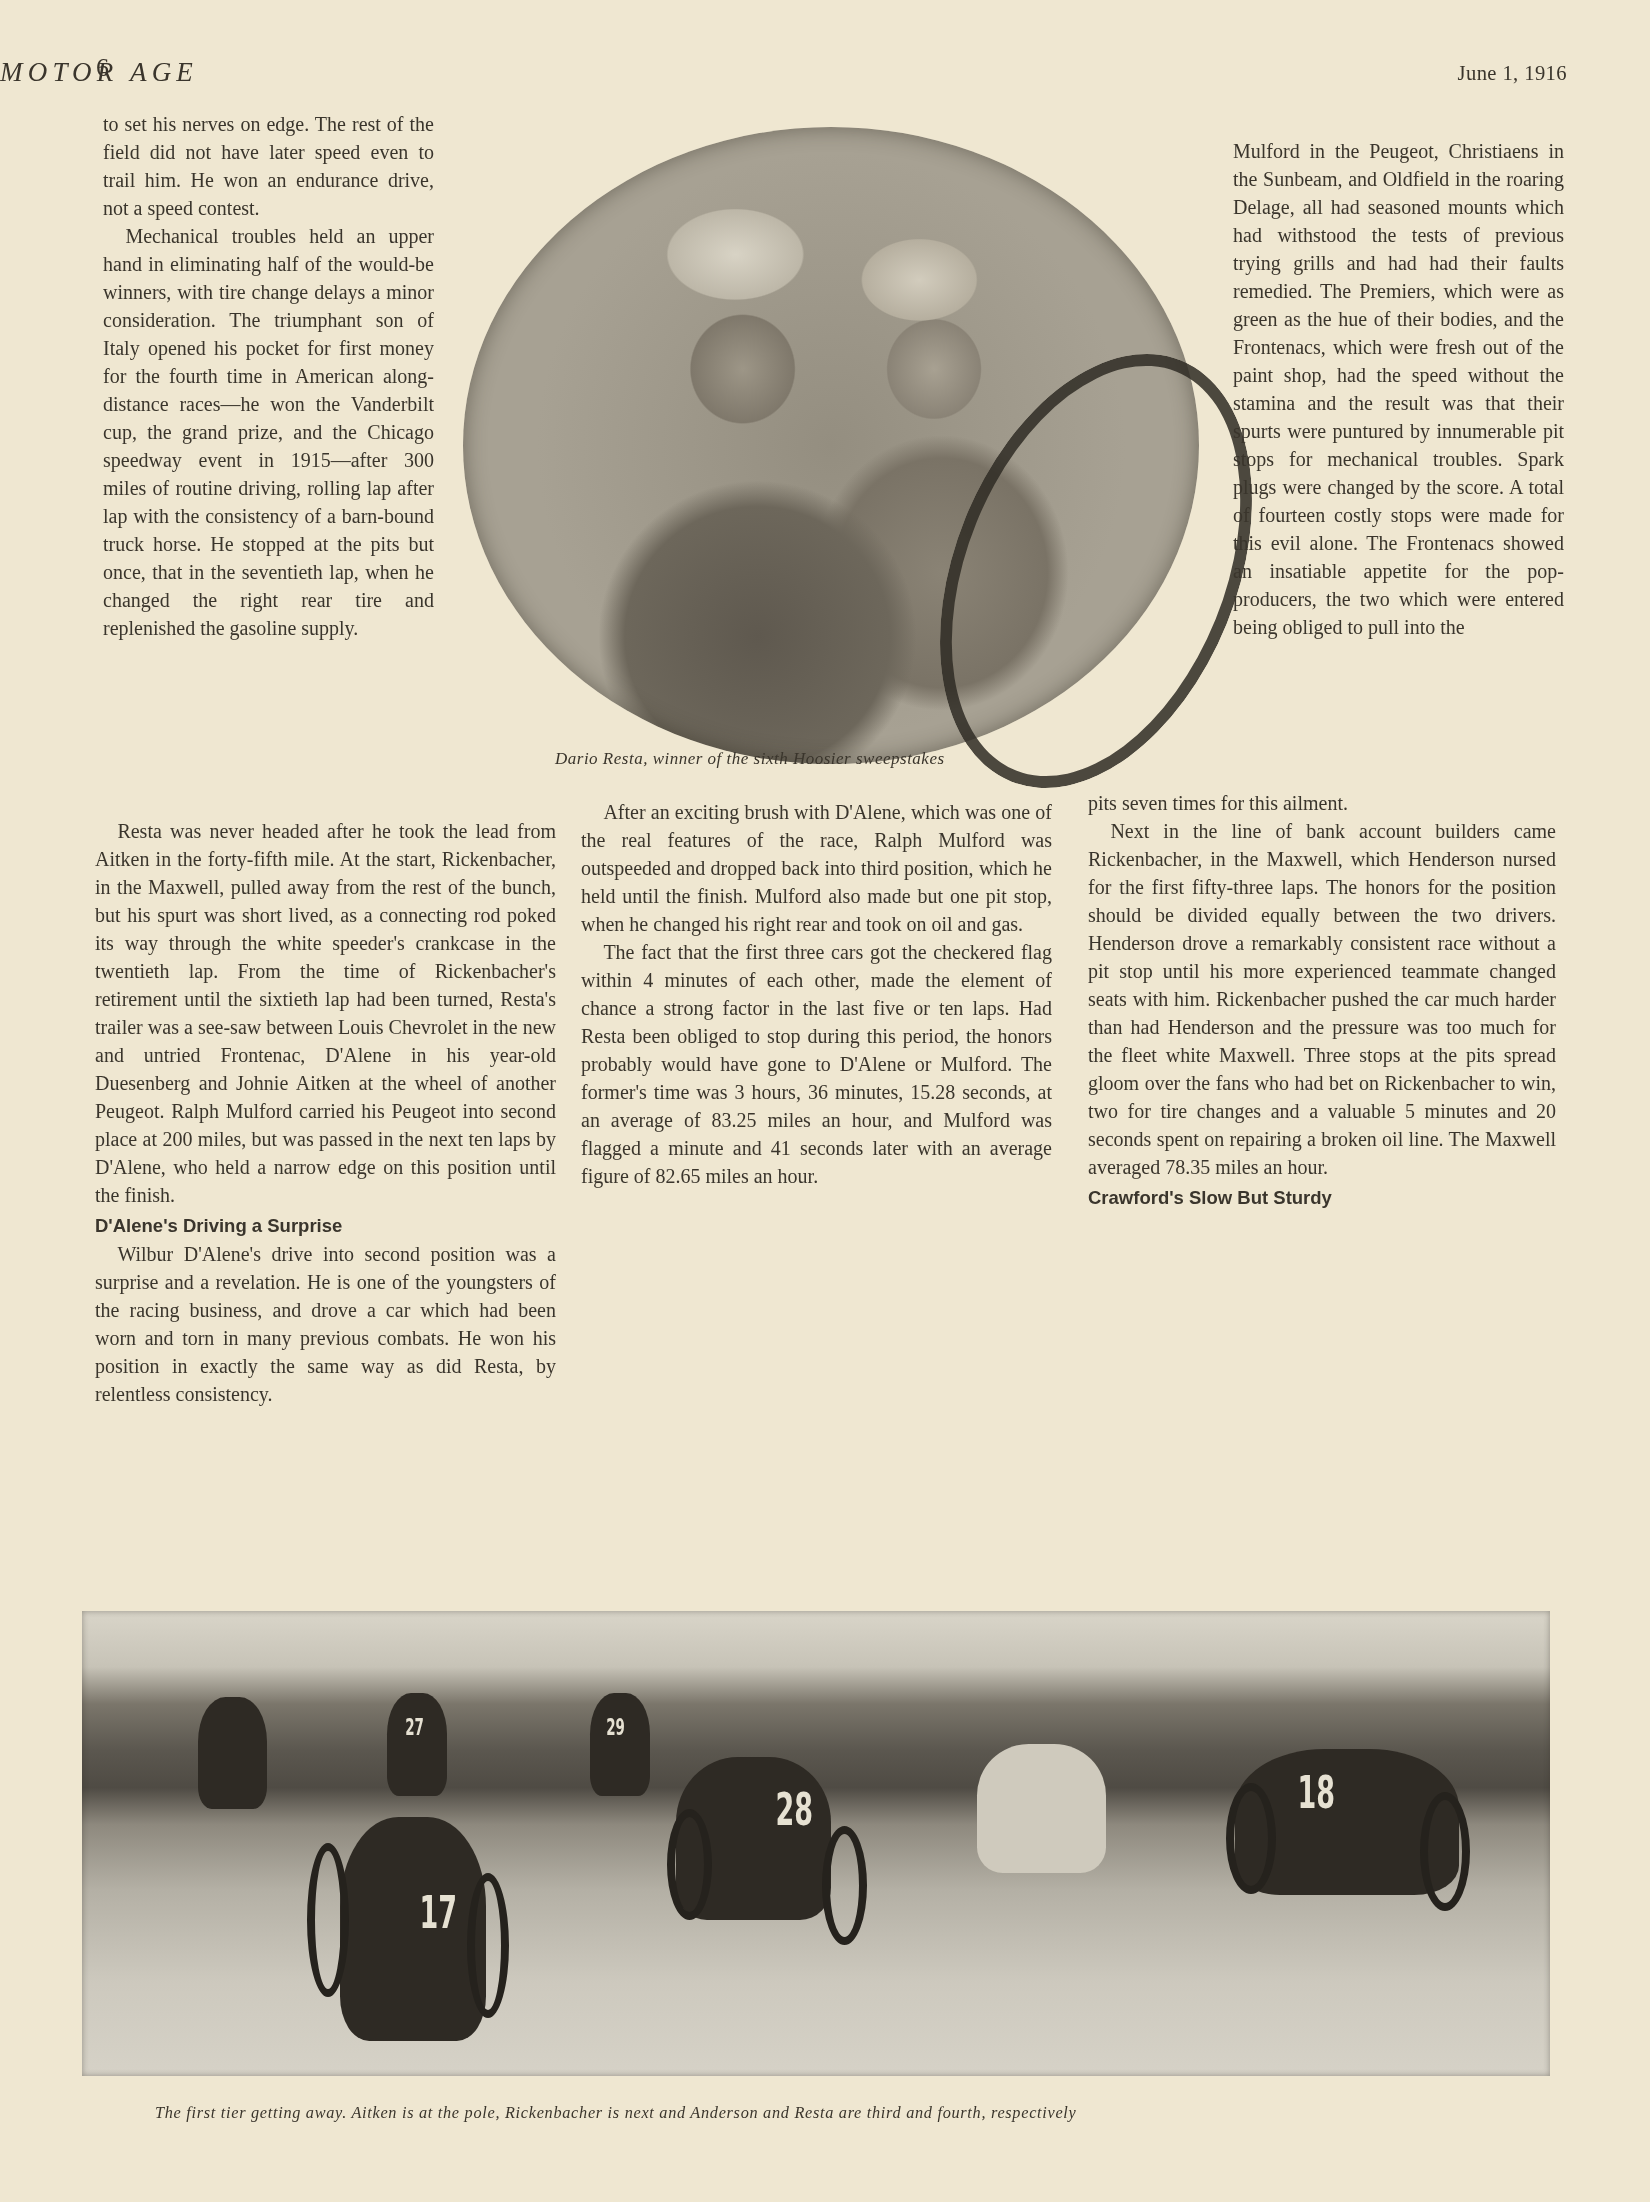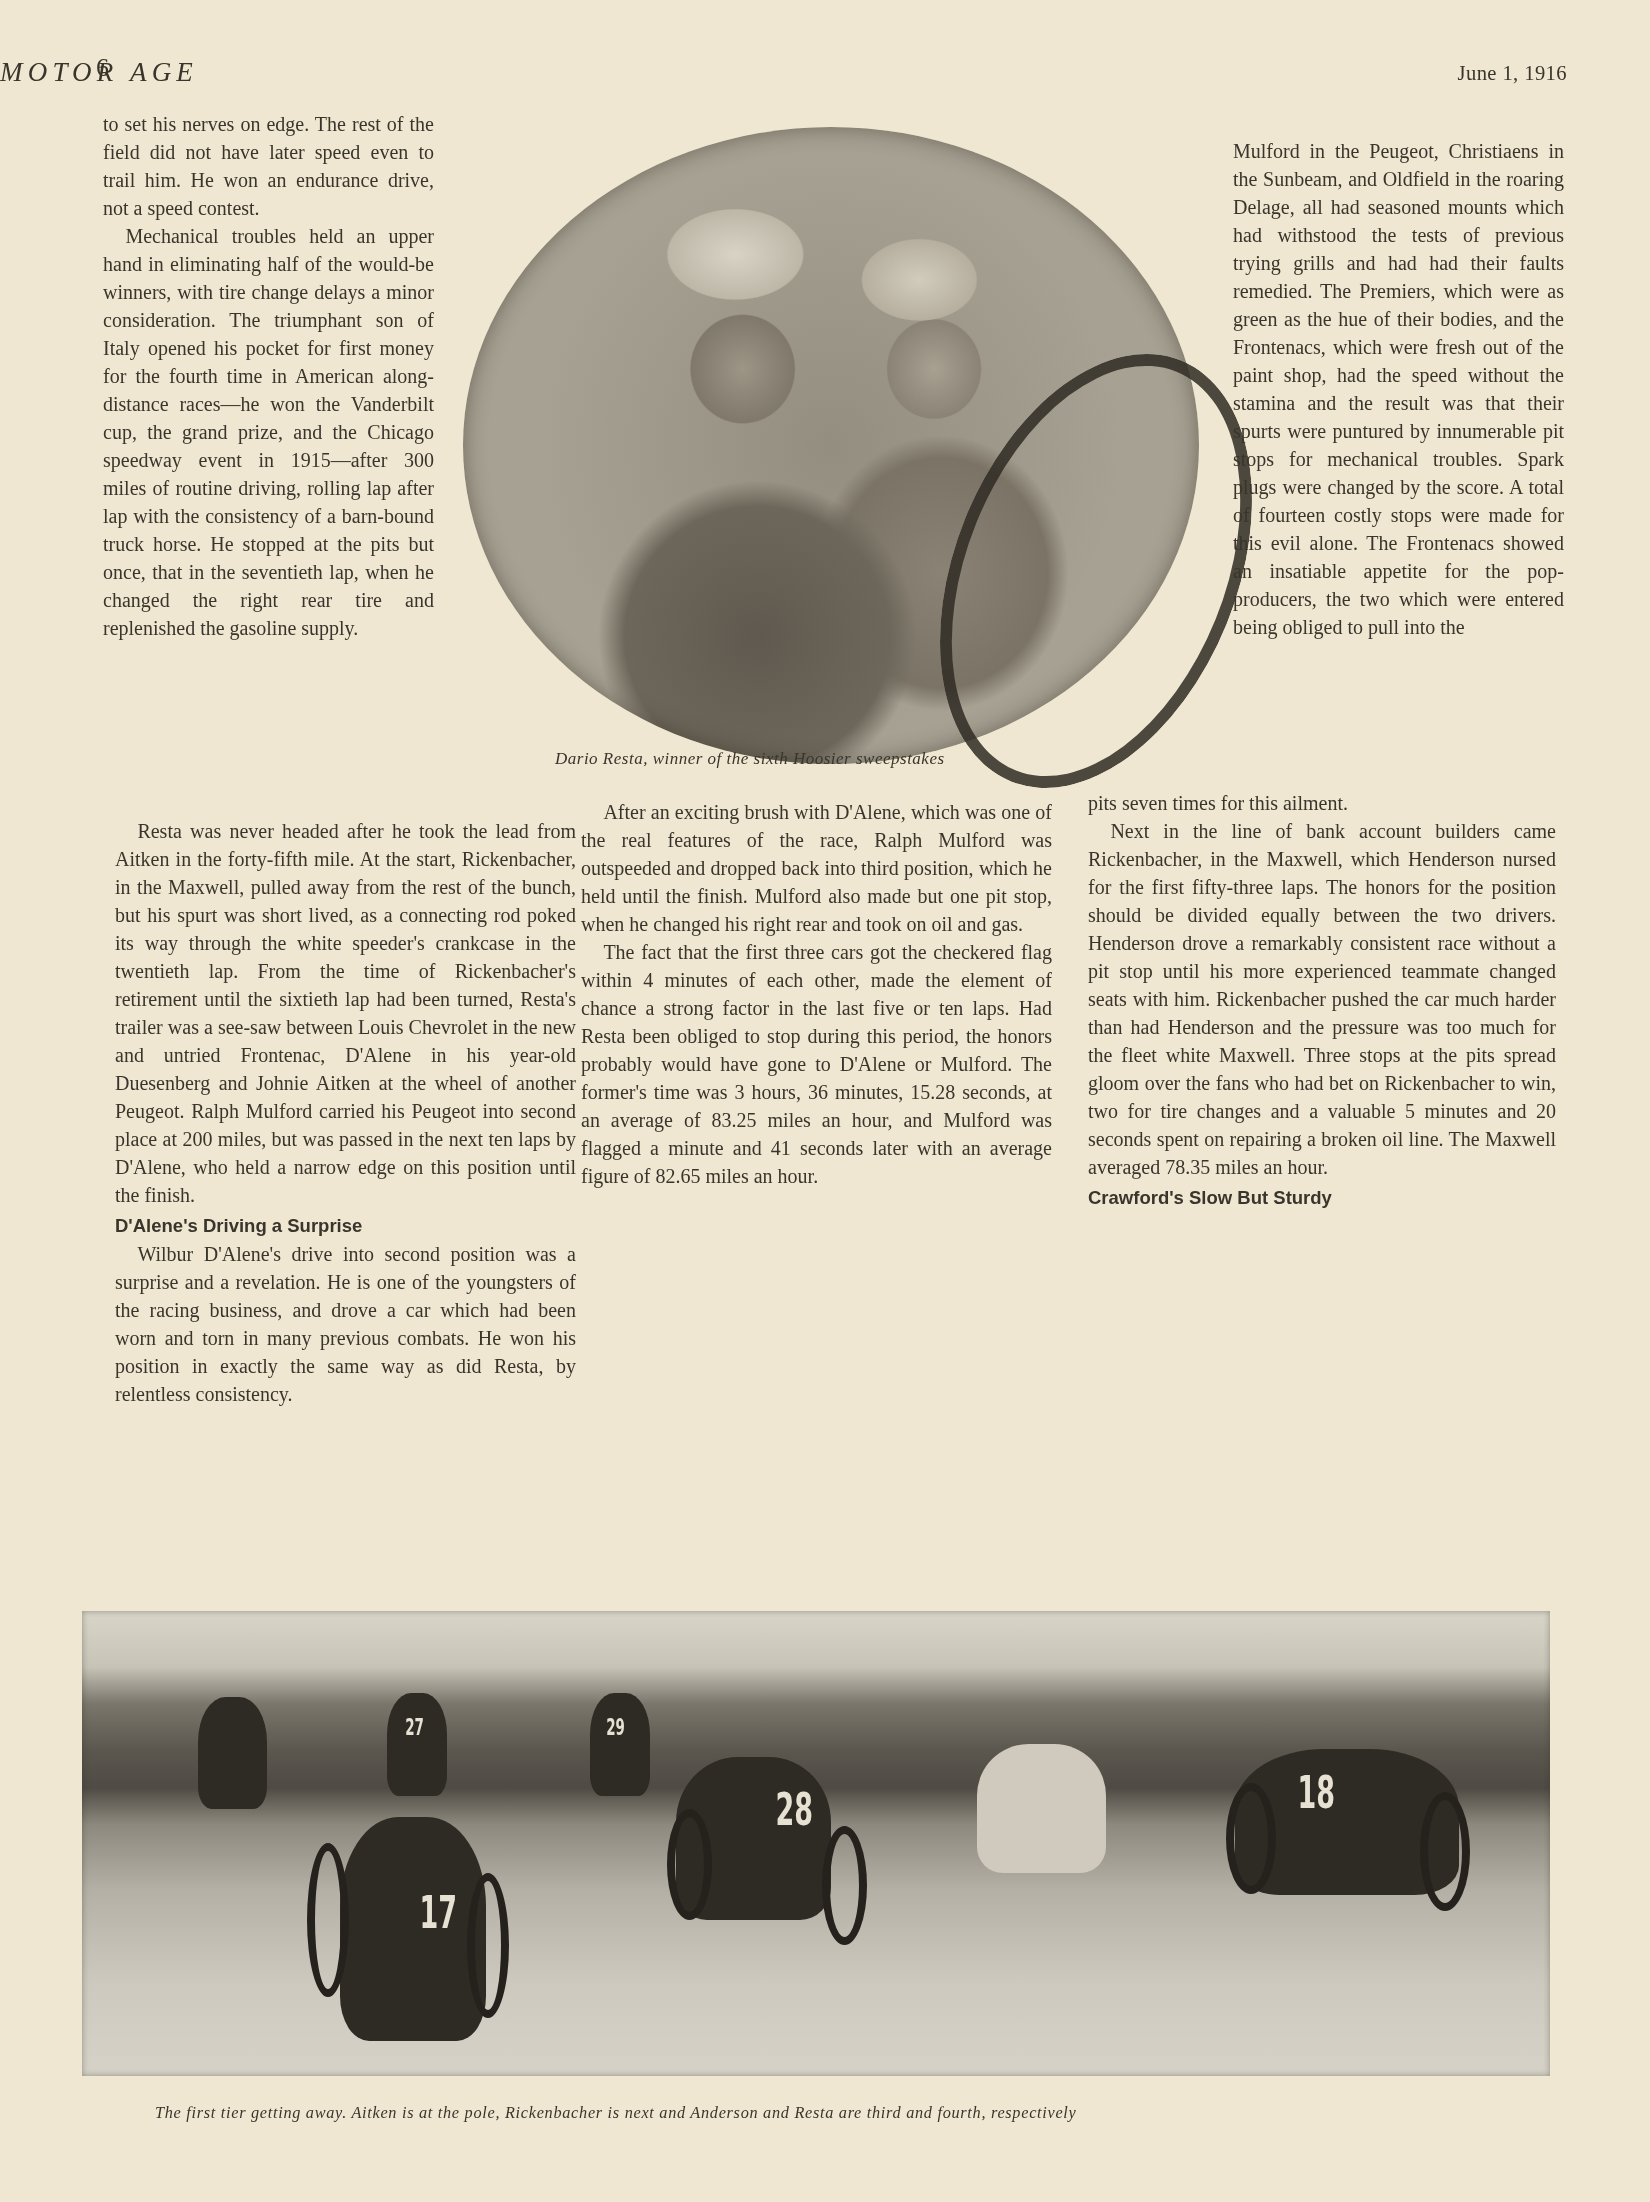--- a/index.html
+++ b/index.html
@@ -13,21 +13,21 @@
   .page-num { position: absolute; left: 96px; top: 53px; font-size: 26px; }
   .masthead { position: absolute; left: 0; right: 0; top: 57px; text-align: left; font-size: 27px; font-style: italic; letter-spacing: 5.2px; }
   .issue-date { position: absolute; right: 83px; top: 62px; font-size: 20.6px; letter-spacing: 0.4px; }
 
   .col { position: absolute; font-size: 20px; line-height: 28px; text-align: justify; }
   .col p { margin: 0; text-indent: 22.4px; }
   .col p.noindent { text-indent: 0; }
   .col h3 { margin: 1.7px 0 0 0; font-family: Liberation Sans, sans-serif; font-size: 18.5px; font-weight: bold; line-height: 29px; text-indent: 0; }
 
   .c1a { left: 103px; top: 110px; width: 331px; }
-  .c1b { left: 95px; top: 817px; width: 461px; margin-left: 20px; }
+  .c1b { left: 95px; top: 817px; width: 461px; }
   .c2 { left: 581px; top: 798px; width: 471px; }
   .c3a { left: 1233px; top: 125px; width: 331px; margin-top: 12px; }
   .c3b { left: 1088px; top: 789px; width: 468px; }
 
   .portrait {
     position: absolute; left: 463px; top: 127px; width: 736px; height: 637px;
     border-radius: 50%;
     background:
       radial-gradient(ellipse 13% 10% at 37% 20%, #d8d3c5 0%, #bdb7a8 70%, transparent 72%),
       radial-gradient(ellipse 11% 9% at 62% 24%, #d2ccbd 0%, #b6af9f 70%, transparent 72%),

